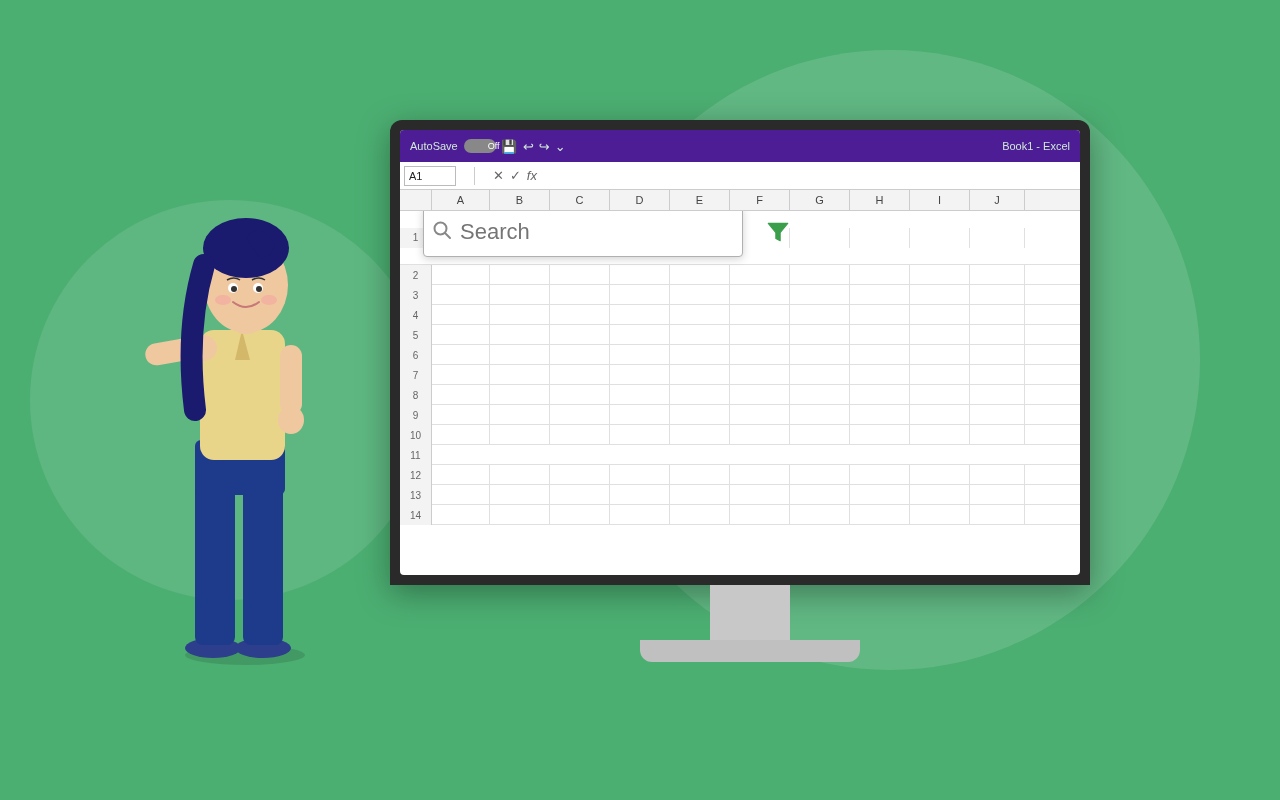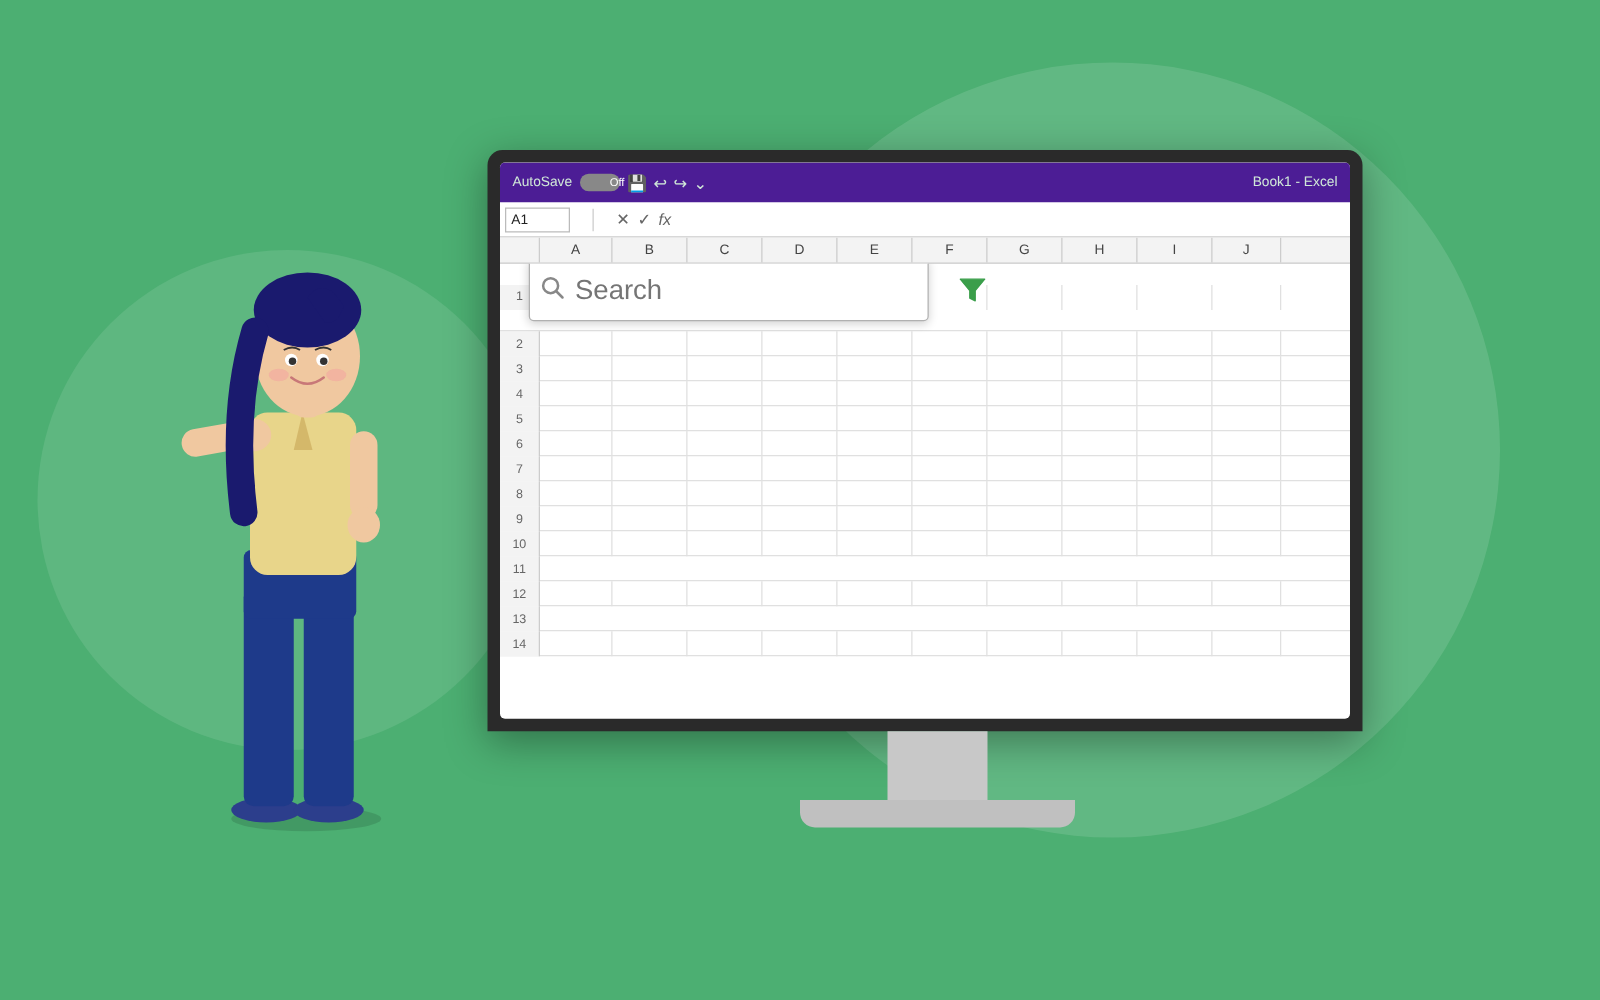--- a/index.html
+++ b/index.html
@@ -575,21 +575,21 @@
               <div class="grid-cell col-b"></div>
               <div class="grid-cell col-c"></div>
               <div class="grid-cell col-d"></div>
               <div class="grid-cell col-e"></div>
               <div class="grid-cell col-f"></div>
               <div class="grid-cell col-g"></div>
               <div class="grid-cell col-h"></div>
               <div class="grid-cell col-i"></div>
               <div class="grid-cell col-j"></div>
           </div>
-          <div class="grid-row" style="height:20px;flex-direction:column;">
+          <div class="grid-row" style="height:20px;">
             <div class="row-num">13</div>
             <div class="grid-cell col-a"></div>
               <div class="grid-cell col-b"></div>
               <div class="grid-cell col-c"></div>
               <div class="grid-cell col-d"></div>
               <div class="grid-cell col-e"></div>
               <div class="grid-cell col-f"></div>
               <div class="grid-cell col-g"></div>
               <div class="grid-cell col-h"></div>
               <div class="grid-cell col-i"></div>

